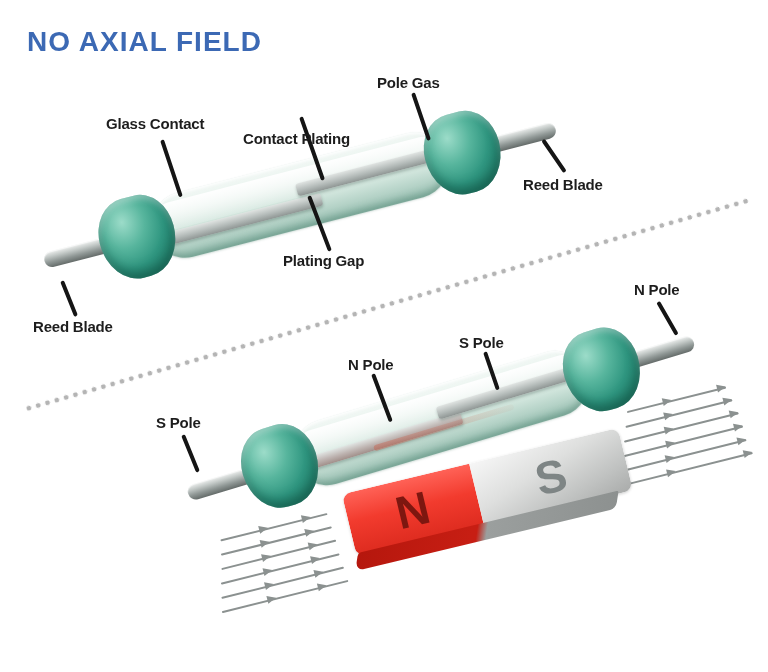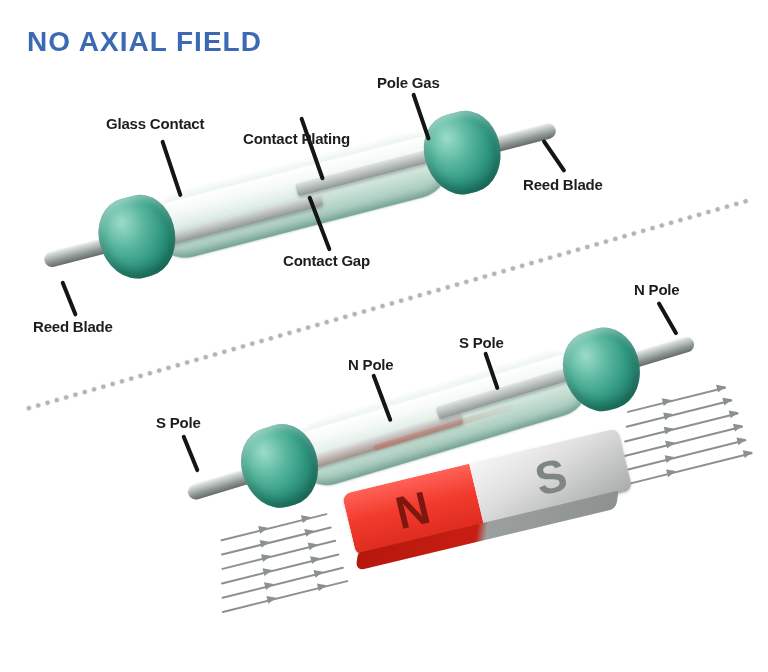--- a/index.html
+++ b/index.html
@@ -229,20 +229,20 @@
   <div class="leader" style="left:62px;top:281px;height:38px;transform:rotate(-21.8deg);"></div>
   <div class="leader" style="left:183px;top:435px;height:40px;transform:rotate(-22.1deg);"></div>
   <div class="leader" style="left:373px;top:374px;height:51px;transform:rotate(-20.6deg);"></div>
   <div class="leader" style="left:485px;top:352px;height:40px;transform:rotate(-18.9deg);"></div>
   <div class="leader" style="left:658px;top:302px;height:38px;transform:rotate(-29.9deg);"></div>
 
   <div class="lbl" style="left:106px;top:115px;">Glass Contact</div>
   <div class="lbl" style="left:243px;top:94px;margin-top:36px;">Contact Plating</div>
   <div class="lbl" style="left:377px;top:74px;">Pole Gas</div>
   <div class="lbl" style="left:523px;top:176px;">Reed Blade</div>
-  <div class="lbl" style="left:283px;top:252px;">Contact Gap</div>
+  <div class="lbl" style="left:283px;top:252px;">Plating Gap</div>
   <div class="lbl" style="left:33px;top:318px;">Reed Blade</div>
   <div class="lbl" style="left:156px;top:414px;">S Pole</div>
   <div class="lbl" style="left:348px;top:356px;">N Pole</div>
   <div class="lbl" style="left:459px;top:334px;">S Pole</div>
   <div class="lbl" style="left:634px;top:281px;">N Pole</div>
 
 </div>
 
 </body></html>

